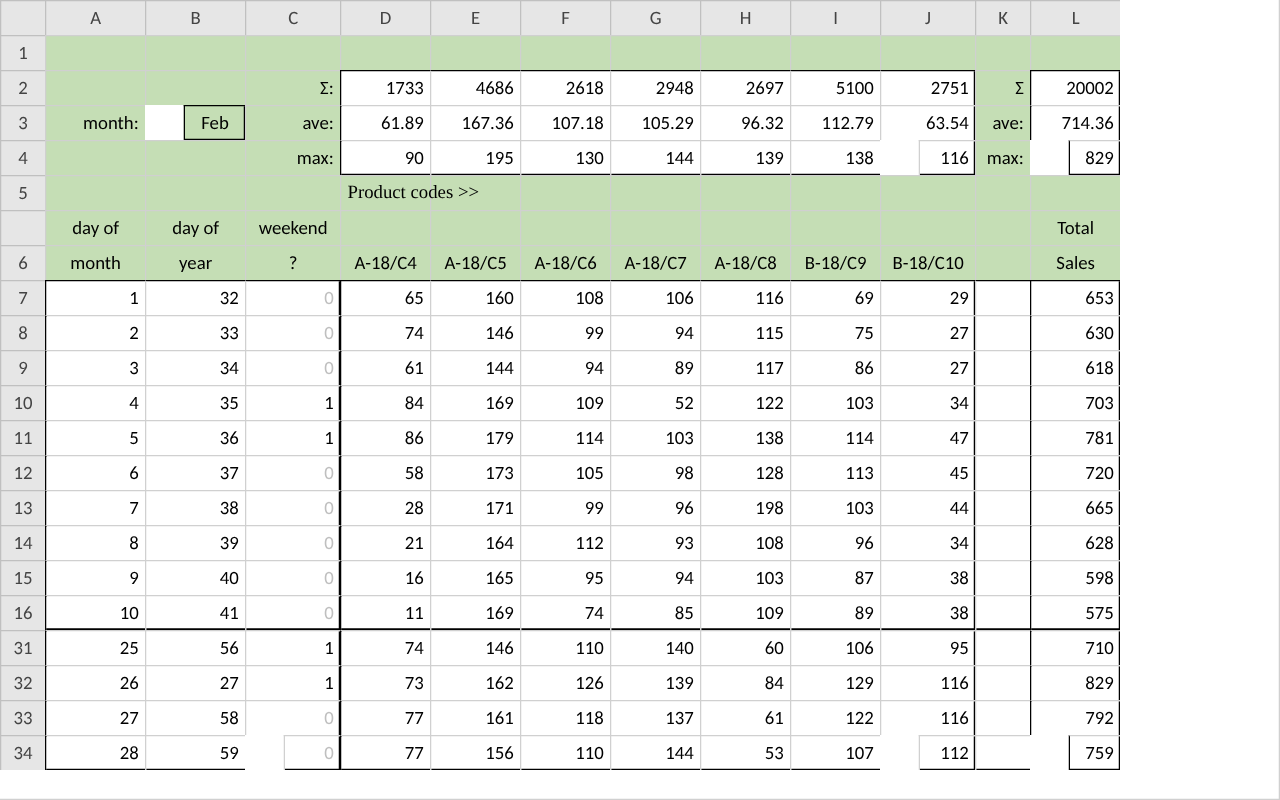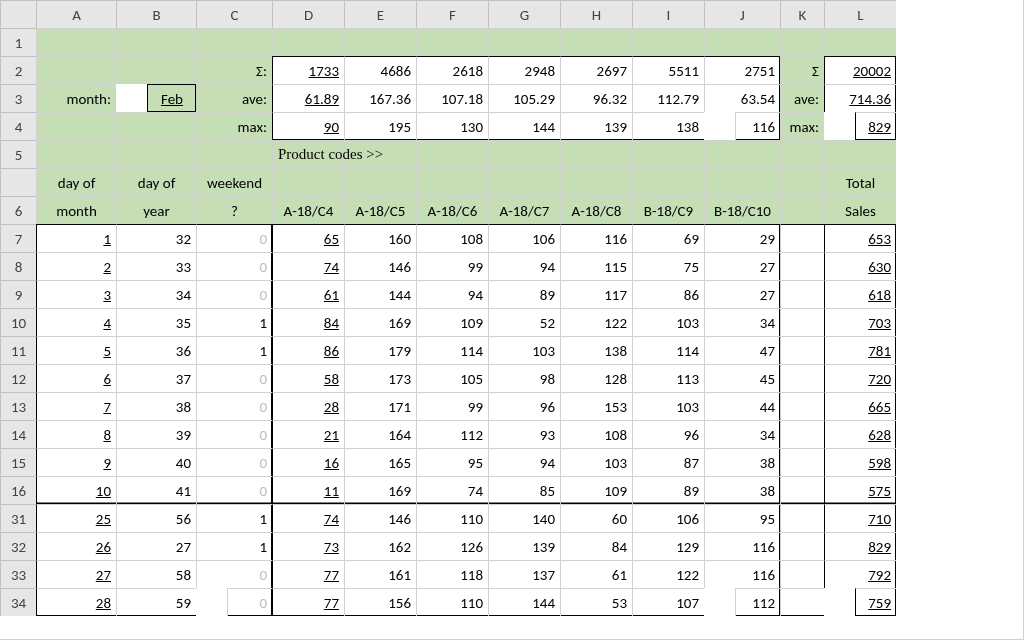--- a/index.html
+++ b/index.html
@@ -42,21 +42,21 @@
     justify-content: center;
     border-color: #c0c0c0;
   }
   .hdr.rowh { justify-content: center; }
 
   
   .green { background: #c5deb5; }
 
   
   .bt { border-top: 1px solid #000 !important; }
-  .bl { border-left: 1px solid #000 !important; text-decoration: underline; }
+  .bl { border-left: 1px solid #000 !important; }
   .br { box-shadow: inset -1px 0 0 #000; }
   .bb { box-shadow: inset 0 -1px 0 0 #000; }
   .br.bb { box-shadow: inset -1px 0 0 #000, inset 0 -1px 0 0 #000; margin-left: 31px; }
 
   
   .split-top { box-shadow: inset 0 -1.5px 0 0 #000; }
   .split-top.br { box-shadow: inset -1px 0 0 #000, inset 0 -1.5px 0 0 #000; }
 
   
   .zero { color: #bfbfbf; }
@@ -96,21 +96,21 @@
     <div class="cell green"></div>
     <div class="cell hdr rowh">2</div>
     <div class="cell green"></div>
     <div class="cell green"></div>
     <div class="cell green num">Σ:</div>
     <div class="cell num bt bl">1733</div>
     <div class="cell num bt">4686</div>
     <div class="cell num bt">2618</div>
     <div class="cell num bt">2948</div>
     <div class="cell num bt">2697</div>
-    <div class="cell num bt">5511</div>
+    <div class="cell num bt">5100</div>
     <div class="cell num bt br">2751</div>
     <div class="cell green num">Σ</div>
     <div class="cell num bt bl br">20002</div>
     <div class="cell hdr rowh">3</div>
     <div class="cell green num">month:</div>
     <div class="cell green ctr bt bl br bb">Feb</div>
     <div class="cell green num">ave:</div>
     <div class="cell num bl">61.89</div>
     <div class="cell num">167.36</div>
     <div class="cell num">107.18</div>
@@ -251,21 +251,21 @@
     <div class="cell "></div>
     <div class="cell num bl br">720</div>
     <div class="cell hdr rowh">13</div>
     <div class="cell num bl">7</div>
     <div class="cell num">38</div>
     <div class="cell num br zero">0</div>
     <div class="cell num bl">28</div>
     <div class="cell num">171</div>
     <div class="cell num">99</div>
     <div class="cell num">96</div>
-    <div class="cell num">153</div>
+    <div class="cell num">198</div>
     <div class="cell num">103</div>
     <div class="cell num br">44</div>
     <div class="cell "></div>
     <div class="cell num bl br">665</div>
     <div class="cell hdr rowh">14</div>
     <div class="cell num bl">8</div>
     <div class="cell num">39</div>
     <div class="cell num br zero">0</div>
     <div class="cell num bl">21</div>
     <div class="cell num">164</div>

